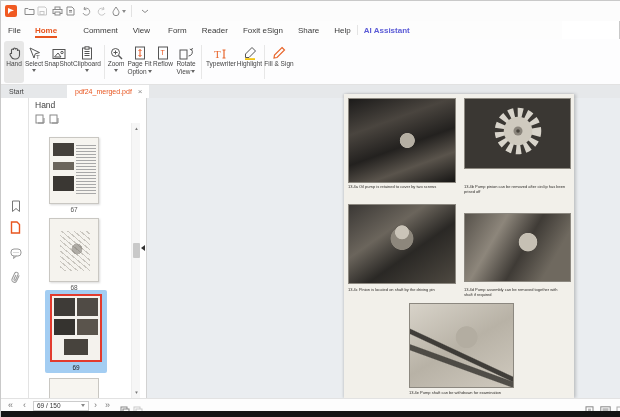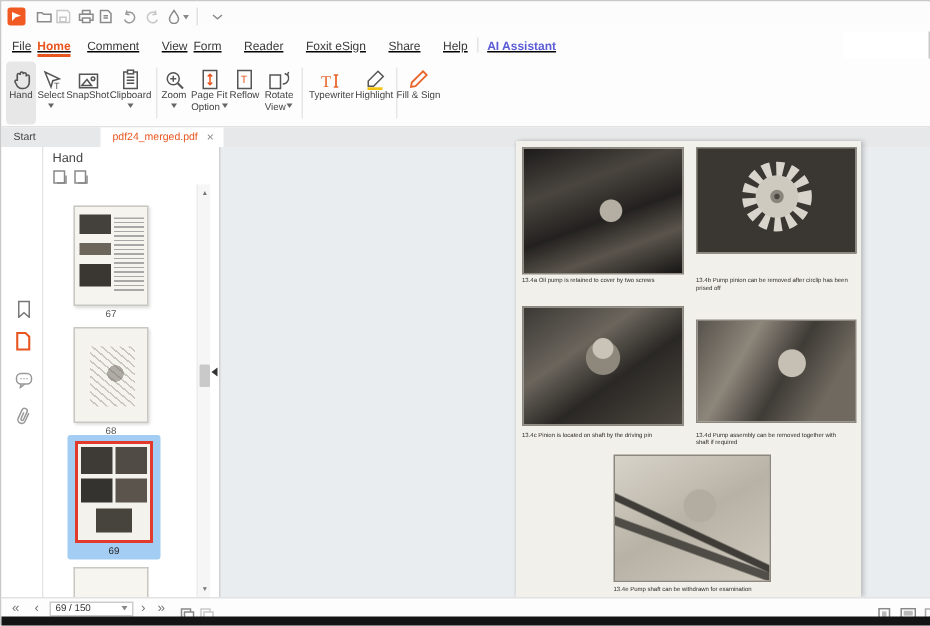--- a/index.html
+++ b/index.html
@@ -12,21 +12,21 @@
   .logo{left:4px;top:4px;width:12px;height:12px;background:#f05a22;border-radius:2px;display:flex;align-items:center;justify-content:center;}
   .logo svg{display:block;}
   .qicon{top:4px;width:12px;height:12px;display:flex;align-items:center;justify-content:center;}
   .qicon svg{display:block;}
   .tsep{top:4px;width:1px;height:12px;background:#e2e2e2;}
   .wtitle{left:158px;top:6px;font-size:8px;color:#555;white-space:nowrap;}
   .search{left:320px;top:3px;width:180px;height:13px;border:1px solid #ddd;border-radius:8px;background:#fff;display:flex;align-items:center;box-sizing:border-box;padding:0 6px;gap:4px;}
   .search input{border:none;outline:none;font-size:7px;color:#999;width:150px;background:transparent;font-family:"Liberation Sans",sans-serif;padding:0;}
 
   
-  .menubar{left:0;top:20px;width:561px;height:18px;background:#fdfdfd;display:flex;align-items:center;text-decoration:underline;}
+  .menubar{left:0;top:20px;width:561px;height:18px;background:#fdfdfd;display:flex;align-items:center;}
   .mitem{font-size:8px;color:#3a3a3a;padding:0 2px;position:relative;height:18px;display:flex;align-items:center;}
   .mitem.active{color:#e8551f;font-weight:bold;}
   .mitem.active::after{content:"";position:absolute;left:2px;right:2px;bottom:1px;height:2px;background:#e8551f;}
   .mitem.ai{color:#5b5bd6;font-weight:bold;}
   .msep{width:1px;height:10px;background:#e4e4e4;margin:0 4px;}
 
   
   .ribbon{left:0;top:38px;width:620px;height:46px;background:#fdfdfe;border-bottom:1px solid #e2e2e2;box-sizing:border-box;}
   .rbtn{position:absolute;top:2px;height:42px;display:flex;flex-direction:column;align-items:center;border-radius:3px;}
   .rbtn.active{background:#e7e7e7;}
@@ -151,24 +151,24 @@
     <div class="abs tsep" style="left:130px"></div>
     <div class="abs qicon" style="left:138px">
       <svg width="10" height="8" viewBox="0 0 10 8">
           <path d="M2 3 L5 5.5 L8 3" fill="none" stroke="#8a8a8a"></path>
         </svg>
     </div>
   </div>
 
   <div class="abs menubar">
     <span class="mitem" style="margin-left:5px">File</span>
-    <span class="mitem active" style="">Home</span>
-    <span class="mitem" style="margin-left:7px">Comment</span>
+    <span class="mitem active" style="margin-left:10px">Home</span>
+    <span class="mitem" style="margin-left:22px">Comment</span>
     <span class="mitem" style="margin-left:11px">View</span>
-    <span class="mitem" style="margin-left:0">Form</span>
+    <span class="mitem" style="margin-left:14px">Form</span>
     <span class="mitem" style="margin-left:11px">Reader</span>
     <span class="mitem" style="margin-left:11px">Foxit eSign</span>
     <span class="mitem" style="margin-left:11px">Share</span>
     <span class="mitem" style="margin-left:11px">Help</span>
     <span class="msep"></span>
     <span class="mitem ai">AI Assistant</span>
   </div>
 
   <div class="abs ribbon">
     <div class="rbtn active" style="left:3px;width:20px">

